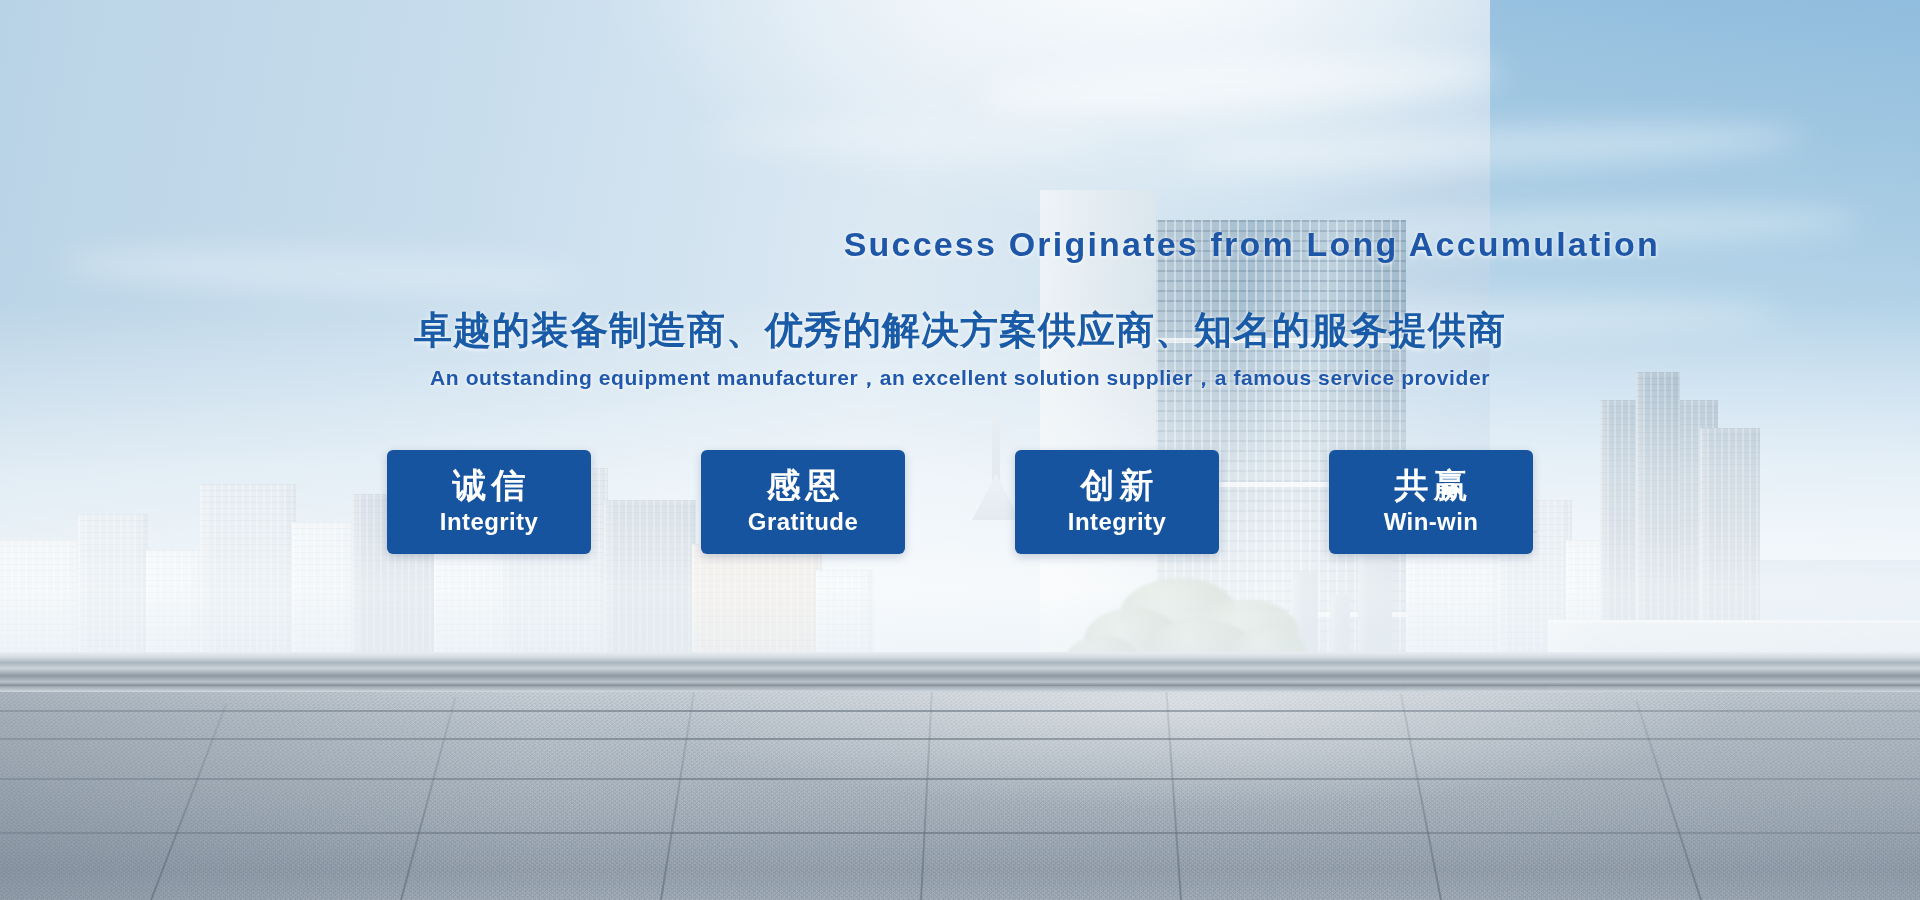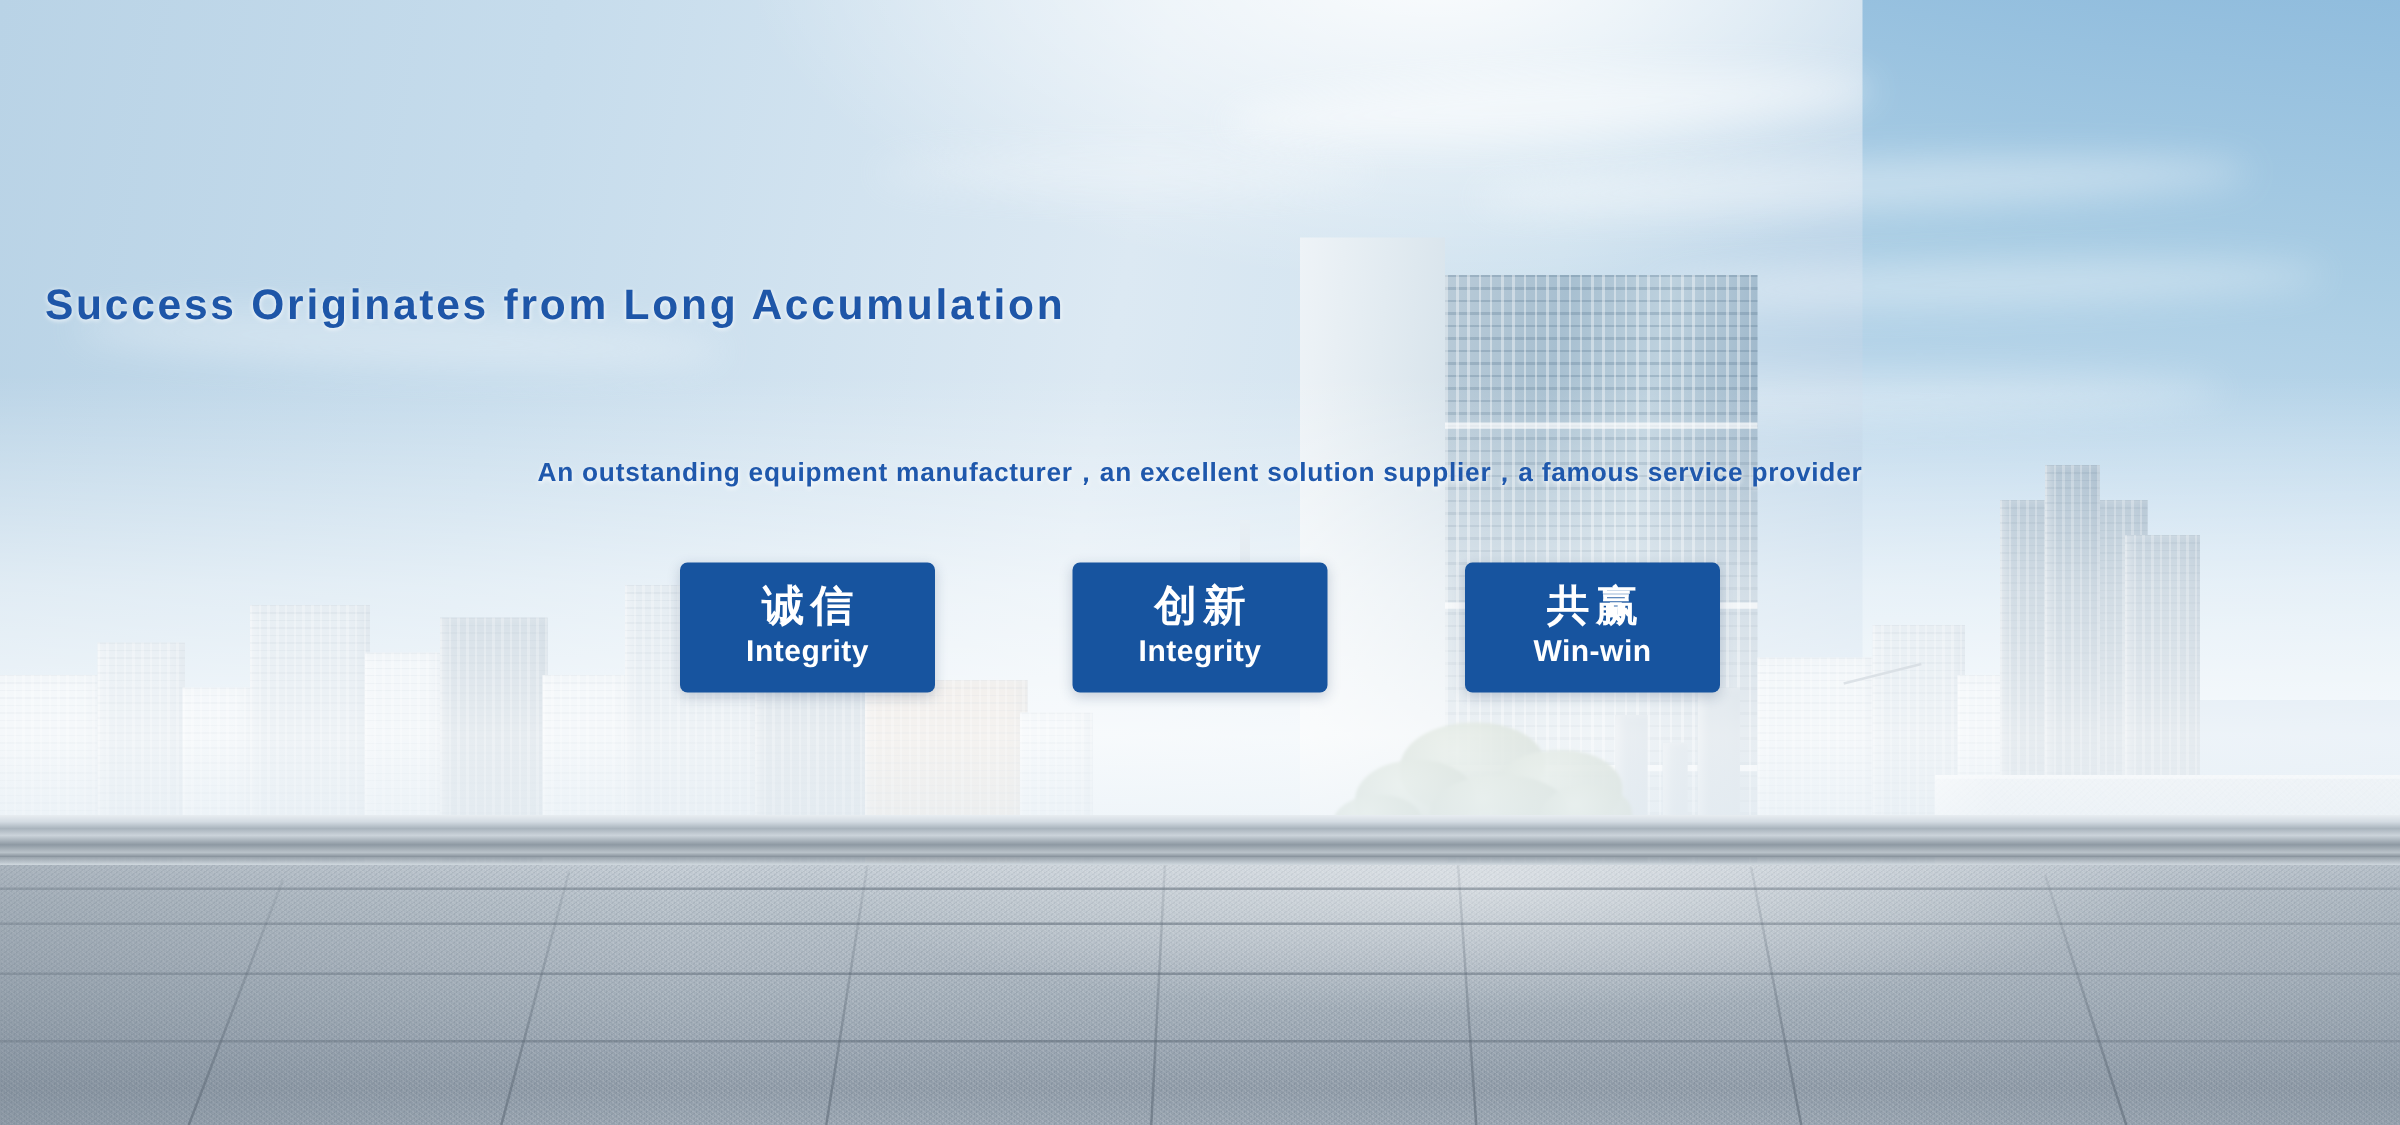--- a/index.html
+++ b/index.html
@@ -162,21 +162,21 @@
   }
 
   .headline {
     position:absolute; top:128px; width:1920px; text-align:center;
     font-size:72px; font-weight:700; letter-spacing:3px;
     color:#1a5ba8;
     text-shadow:0 2px 5px rgba(255,255,255,.85), 0 0 2px rgba(255,255,255,.9);
     white-space:pre;
   }
   .headline-en {
-    position:absolute; top:225px; width:1660px; text-align:left;
+    position:absolute; top:225px; width:1660px; text-align:right;
     font-size:34px; font-weight:700; letter-spacing:2.2px;
     color:#1e56a8;
     text-shadow:0 1px 4px rgba(255,255,255,.9);
     padding-left:36px;
   }
   .tagline {
     position:absolute; top:305px; width:1920px; text-align:center;
     font-size:38px; font-weight:700; letter-spacing:1px;
     color:#1a5ba8;
     text-shadow:0 1px 5px rgba(255,255,255,.9);
@@ -336,29 +336,34 @@
     <div class="vline" style="left:1180px; height:210px; transform:rotate(-4deg);"></div>
     <div class="vline" style="left:1440px; height:210px; transform:rotate(-11deg);"></div>
     <div class="vline" style="left:1700px; height:210px; transform:rotate(-18deg);"></div>
   </div>
 
   <div class="content">
 
 
     <div class="headline-en">Success Originates from Long Accumulation</div>
 
+    <div class="tagline">卓越的装备制造商、优秀的解决方案供应商、知名的服务提供商</div>
 
     <div class="tagline-en">An outstanding equipment manufacturer，an excellent  solution supplier，a famous  service provider</div>
 
     <div class="cards">
       <div class="card">
         <div class="card-cn">诚信</div>
         <div class="card-en">Integrity</div>
       </div>
       <div class="card">
+        <div class="card-cn">感恩</div>
+        <div class="card-en">Gratitude</div>
+      </div>
+      <div class="card">
         <div class="card-cn">创新</div>
         <div class="card-en">Integrity</div>
       </div>
       <div class="card">
         <div class="card-cn">共赢</div>
         <div class="card-en">Win-win</div>
       </div>
     </div>
 
   </div>

